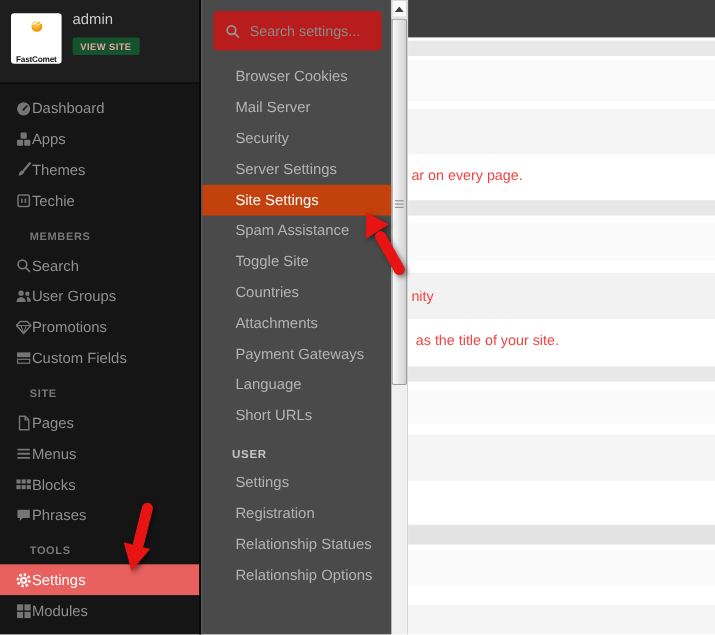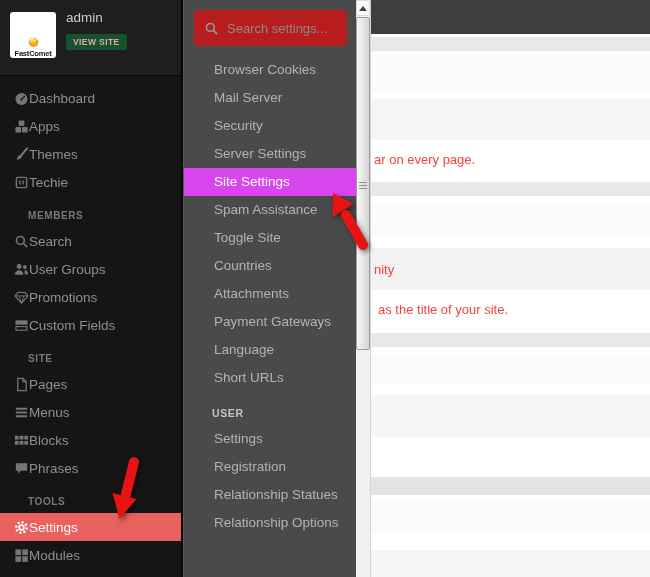--- a/index.html
+++ b/index.html
@@ -4,51 +4,51 @@
 <style>
   * { margin:0; padding:0; box-sizing:border-box; }
   body { font-family:"Liberation Sans", sans-serif; background:#fff; }
   #screen { position:relative; width:650px; height:577px; overflow:hidden; background:#fff; }
 
   
   #sidebar { position:absolute; left:0; top:0; width:183px; height:577px;
              background:#151515; border-right:2px solid #060606; }
   #sidebar-header { height:76px; background:#1e1e1e; border-bottom:1px solid #050505; position:relative; }
   #logo-box { position:absolute; left:10px; top:12px; width:46px; height:46px; background:#fff;
-              border-radius:3px; display:flex; flex-direction:column; align-items:center; justify-content:flex-end; }
+              border-radius:3px; display:flex; flex-direction:column; align-items:center; justify-content:space-between; }
   #logo-box svg { margin-top:3px; }
   #logo-text { font-size:7.5px; font-weight:bold; color:#151515; letter-spacing:-0.2px; margin-top:1px; }
   #admin-name { position:absolute; left:66px; top:10px; font-size:13.5px; color:#cbcbcb; }
   #view-site-btn { position:absolute; left:66px; top:34px; background:#14532d; color:#e2a7a5;
                    font-size:8.5px; font-weight:bold; letter-spacing:.4px; padding:3px 7px; border-radius:2px;
                    border:none; cursor:pointer; }
   .nav { padding-top:8px; }
   .nav-item { display:flex; align-items:center; height:28px; padding-left:13px;
               color:#8f8f8f; font-size:13.5px; cursor:pointer; }
   .nav-item .icon { color:#757575; }
   .nav-item.active { background:#e8615e; color:#fdfdfd; }
   .nav-item.active .icon { color:#ffffff; }
-  .section-title { padding-left:13px; margin-top:14px; margin-bottom:6px; font-size:10px;
-                   font-weight:bold; letter-spacing:.6px; color:#787878;margin-left:15px; }
+  .section-title { padding-left:27px; margin-top:14px; margin-bottom:6px; font-size:10px;
+                   font-weight:bold; letter-spacing:.6px; color:#787878; }
   .icon { width:16px; height:16px; display:inline-flex; align-items:center; justify-content:center; flex:0 0 16px; }
   .icon svg { width:15px; height:15px; }
 
   
   #flyout { position:absolute; left:183px; top:0; width:173px; height:577px; background:#4a4a4a;
             border-left:1px solid #5a5a5a; }
   #flyout-search { margin:10px 9px 0 10px; height:36px; background:#b91c1c; border-radius:4px;
                    display:flex; align-items:center; padding:0 10px; gap:8px; }
   #flyout-search .icon { color:#979797; }
   #flyout-search input { background:transparent; border:none; outline:none; color:#cfcfcf;
                          font-size:13px; width:100%; font-family:"Liberation Sans", sans-serif; }
   #flyout-search input::placeholder { color:#8b8b8b; }
   ul.flyout-list { list-style:none; margin-top:10px; }
   ul.flyout-list li { height:28px; line-height:28px; padding-left:30px; color:#b3b3b3;
                       font-size:13.5px; cursor:pointer; white-space:nowrap; }
-  ul.flyout-list li.active { background:#d946ef; color:#fdfdfd; }
+  ul.flyout-list li.active { background:#c2410c; color:#fdfdfd; }
   #flyout .section-title { color:#c4c4c4; margin-top:15px; font-size:10.5px; }
 
   
   #scrollbar { position:absolute; left:356px; top:0; width:15px; height:577px; background:#f0f0f0;
                border-right:1px solid #d4d4d4; }
   #scroll-up-btn { position:absolute; left:0; top:0; width:14px; height:16px; background:#fbfbfb;
                    border:1px solid #d9d9d9; display:flex; align-items:center; justify-content:center; cursor:pointer; }
   #scroll-up-btn .tri { width:0; height:0; border-left:4px solid transparent; border-right:4px solid transparent;
                         border-bottom:5px solid #404040; }
   #scroll-thumb { position:absolute; left:0px; top:17px; width:14px; height:333px; border:1px solid #9d9d9d;

